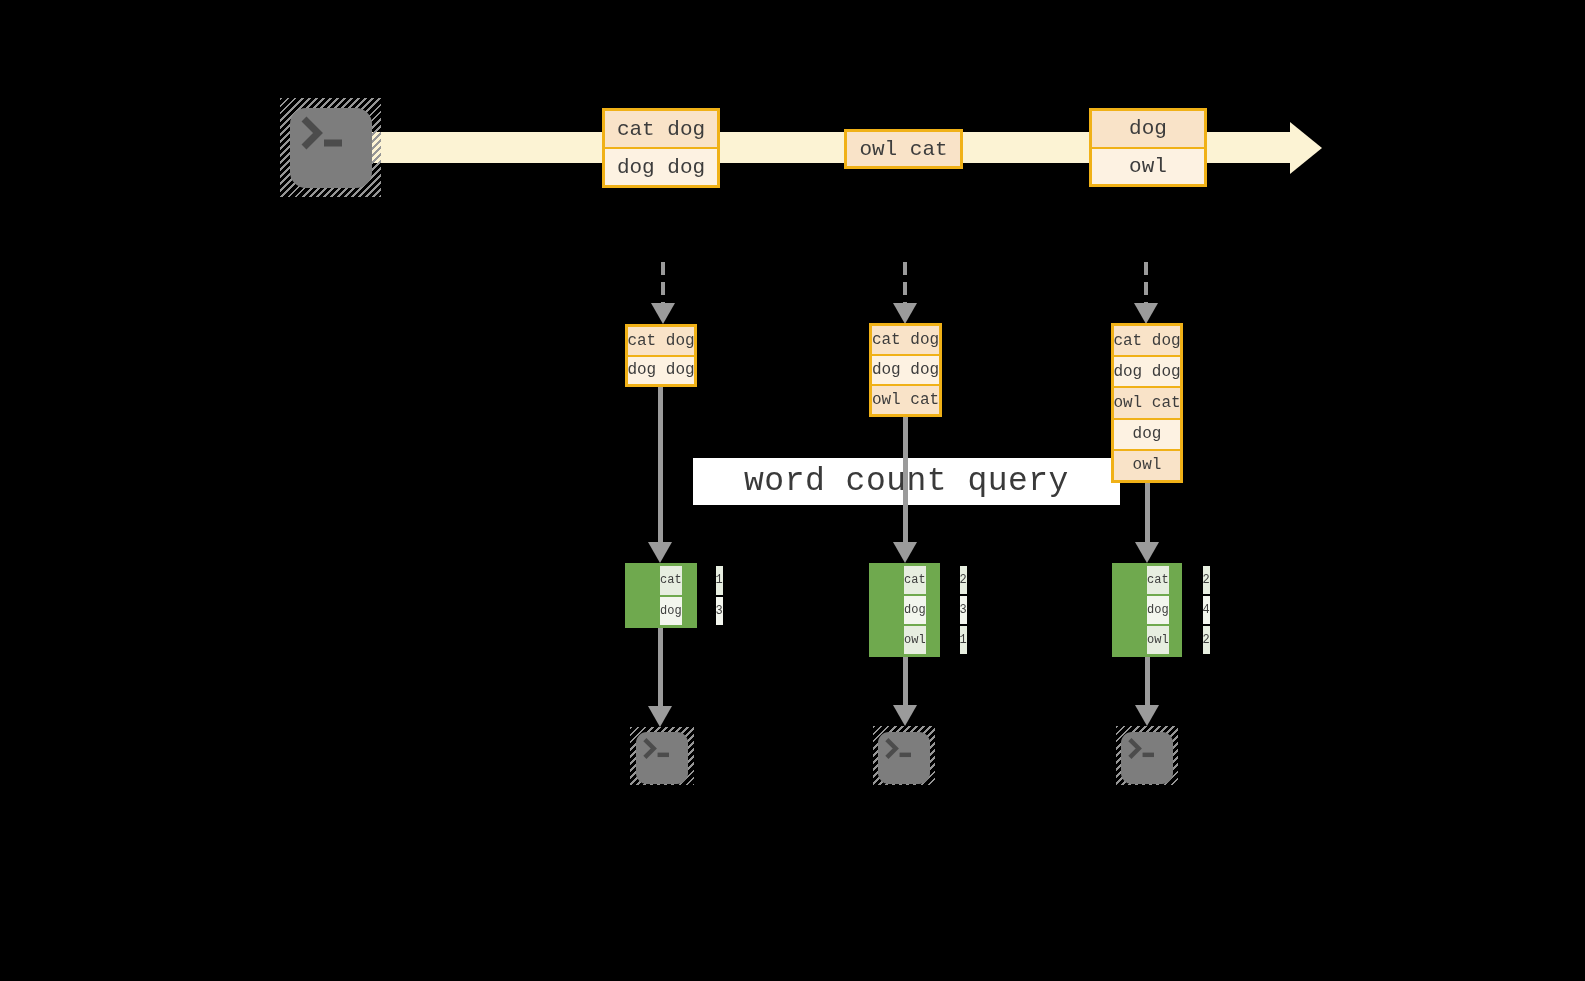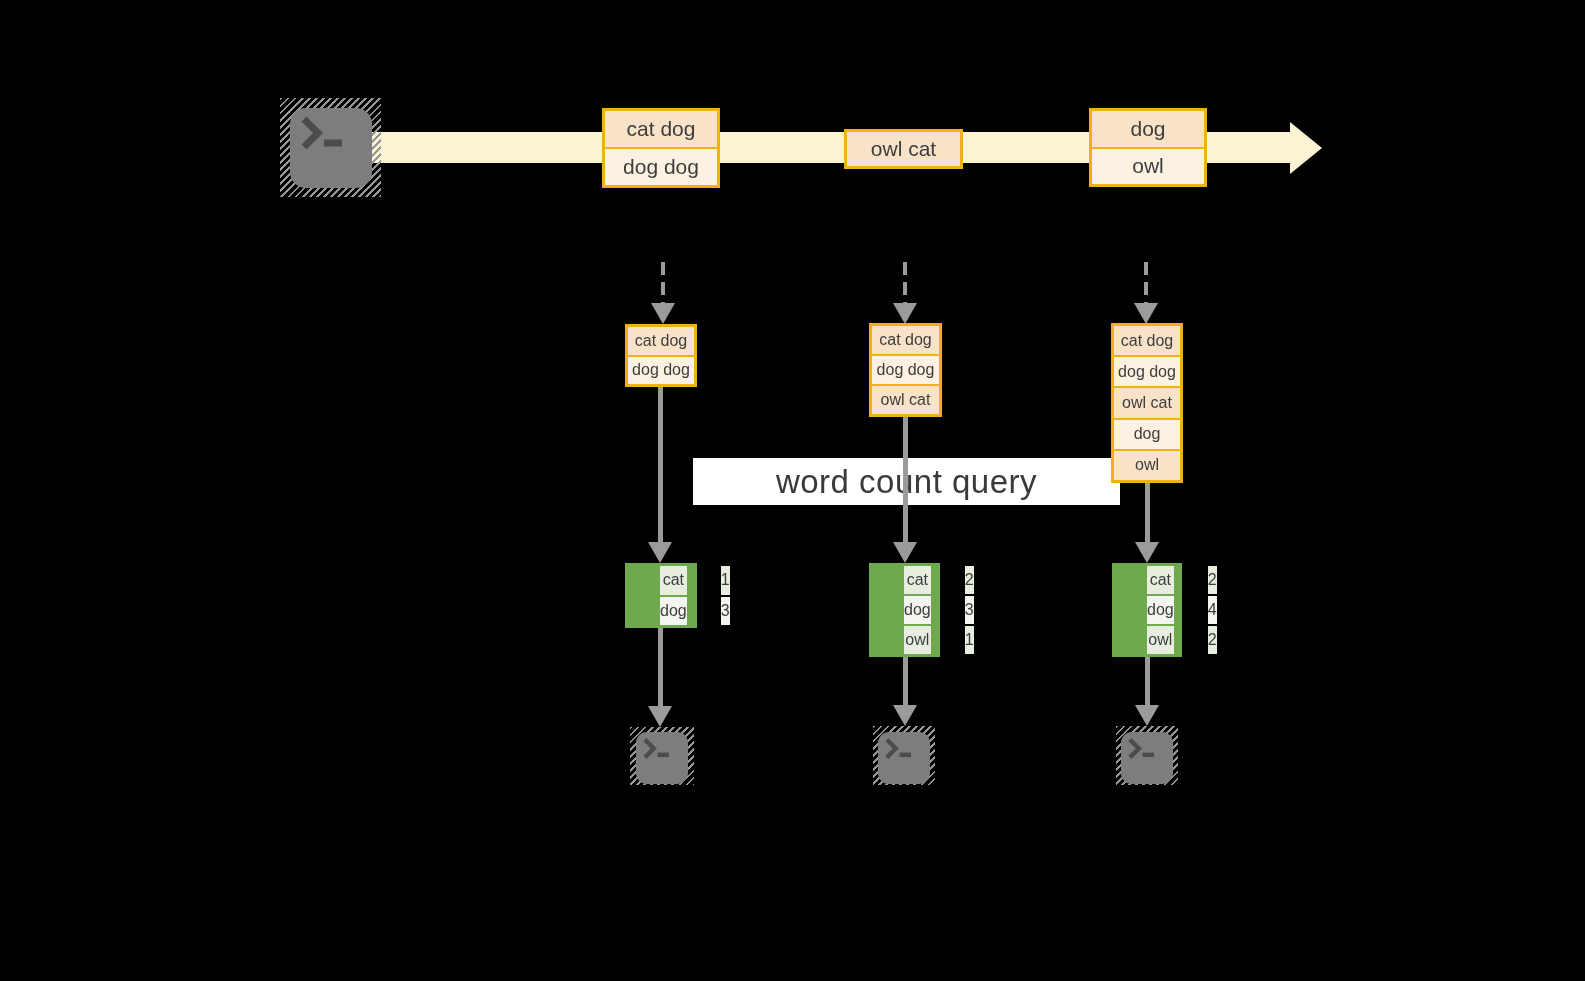--- a/index.html
+++ b/index.html
@@ -1,17 +1,17 @@
 <!DOCTYPE html>
 <html style="--background: #000000; --stream-arrow: #fcf3d4; --box-border: #f0b117; --cell-peach: #f9e3c8; --cell-cream: #fdf2e2; --table-border: #6fa94e; --cell-green-dark: #e7eee0; --cell-green-light: #f3f6ee; --arrow-gray: #9b9b9b; --terminal-gray: #7d7d7d; --glyph-gray: #4c4c4c; --hatch-gray: #969696; --text-dark: #3d3d3d; --query-bg: #ffffff; --query-text: #3a3a3a;"><head>
 <meta charset="utf-8">
 <style>
   html,body{margin:0;padding:0;background:#000;}
   .canvas{position:relative;width:1585px;height:785px;background:var(--background,#000);
-          font-family:Liberation Sans, sans-serif;overflow:hidden;}
+          font-family:Liberation Mono, monospace;overflow:hidden;}
 
   
   .stream-body{position:absolute;left:372px;top:132px;width:918px;height:31px;
                background:var(--stream-arrow,#fcf3d4);z-index:1;}
   .stream-head{position:absolute;left:1290px;top:122px;width:0;height:0;z-index:1;
                border-top:26px solid transparent;border-bottom:26px solid transparent;
                border-left:32px solid var(--stream-arrow,#fcf3d4);}
 
   
   .obox{position:absolute;box-sizing:border-box;border:3px solid var(--box-border,#f0b117);
@@ -19,21 +19,21 @@
   .ocell{flex:1;background:var(--cell-cream,#fdf2e2);color:var(--text-dark,#3d3d3d);
          display:flex;align-items:center;justify-content:center;white-space:nowrap;}
   .peach{background:var(--cell-peach,#f9e3c8);}
   .stream-text .ocell{font-size:21px;}
   .state-text .ocell{font-size:16px;}
 
   
   .gtable{position:absolute;box-sizing:border-box;border:3px solid var(--table-border,#6fa94e);
           background:var(--table-border,#6fa94e);display:grid;grid-template-columns:1.75fr 1fr;
           gap:2px;z-index:5;}
-  .gcell{background:var(--cell-green-light,#f3f6ee);color:var(--text-dark,#3d3d3d);font-size:16px;
+  .gcell{background:var(--cell-green-light,#f3f6ee);color:var(--text-dark,#3d3d3d);font-size:12px;
          display:flex;align-items:center;justify-content:center;margin-left:32px;}
   .gdark{background:var(--cell-green-dark,#e7eee0);}
 
   
   .arrow{position:absolute;z-index:4;width:24px;display:flex;flex-direction:column;align-items:center;}
   .arrow .shaft{width:5px;background:var(--arrow-gray,#9b9b9b);flex:1;}
   .arrow .shaft.dashed{width:4px;background:repeating-linear-gradient(180deg,
         var(--arrow-gray,#9b9b9b) 0 13px,transparent 13px 20px);}
   .arrow .tip{width:0;height:0;border-left:12px solid transparent;border-right:12px solid transparent;
         border-top:21px solid var(--arrow-gray,#9b9b9b);}

